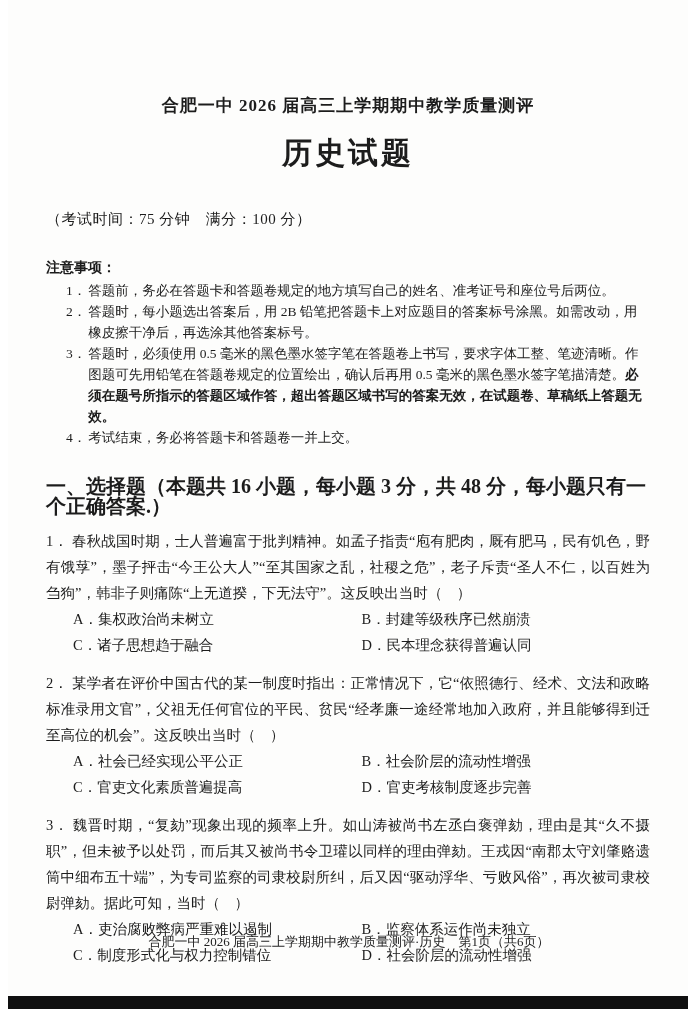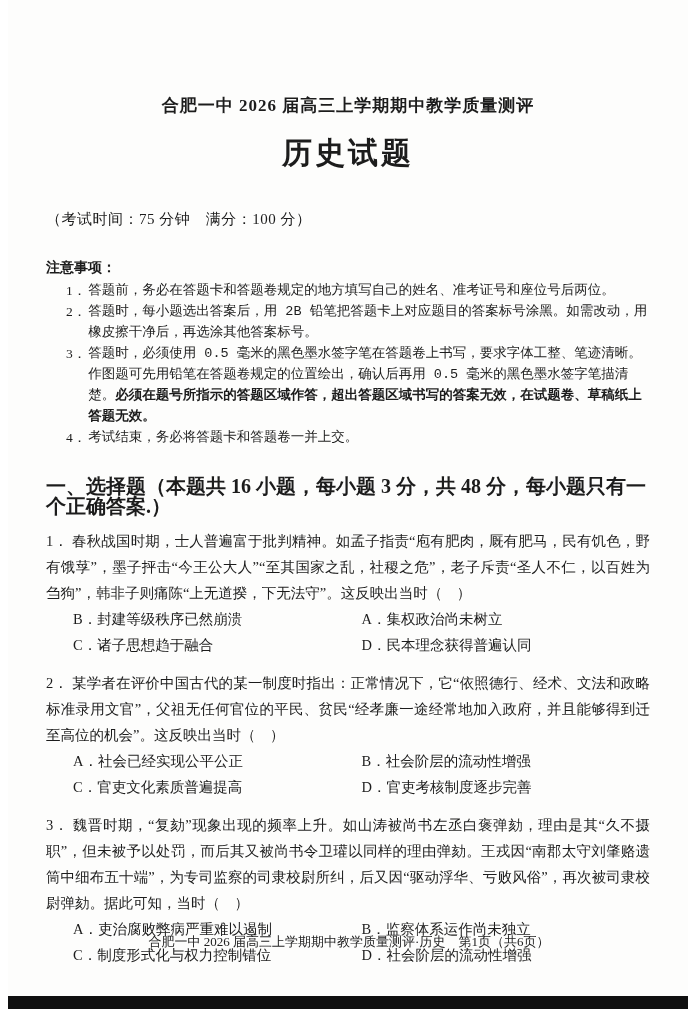--- a/index.html
+++ b/index.html
@@ -33,21 +33,21 @@
     text-align: left;
     font-size: 15px;
     margin-top: 36px;
     letter-spacing: 0.5px;
   }
 
   .notices { margin-top: 28px; font-size: 13.5px; line-height: 21px; }
   .notices-heading { font-weight: bold; font-size: 14px; margin-bottom: 2px; }
   .notice-item { display: flex; padding-left: 20px; }
   .notice-num { flex: 0 0 auto; padding-right: 2px; }
-  .notice-text { flex: 1 1 auto; font-family: Liberation Mono, monospace; }
+  .notice-text { flex: 1 1 auto; }
   .notice-text b { font-weight: bold; }
 
   .section-heading {
     margin-top: 28px;
     font-size: 20px;
     font-weight: bold;
     line-height: 20px;
   }
 
   .question { margin-top: 12px; font-size: 14.5px; line-height: 26px; }
@@ -105,22 +105,22 @@
         <span class="notice-text">考试结束，务必将答题卡和答题卷一并上交。</span>
       </div>
     </div>
 
     <p class="section-heading">一、选择题（本题共 16 小题，每小题 3 分，共 48 分，每小题只有一个正确答案.）</p>
 
     <div class="question">
       <p class="q-stem"><span class="q-num">1．</span><span>春秋战国时期，士人普遍富于批判精神。如孟子指责“庖有肥肉，厩有肥马，民有饥色，野有饿莩”，墨子抨击“今王公大人”“至其国家之乱，社稷之危”，老子斥责“圣人不仁，以百姓为刍狗”，韩非子则痛陈“上无道揆，下无法守”。这反映出当时（　）</span></p>
       <div class="options">
         <div class="option-row">
+          <span class="option">A．集权政治尚未树立</span>
           <span class="option">B．封建等级秩序已然崩溃</span>
-          <span class="option">A．集权政治尚未树立</span>
         </div>
         <div class="option-row">
           <span class="option">C．诸子思想趋于融合</span>
           <span class="option">D．民本理念获得普遍认同</span>
         </div>
       </div>
     </div>
 
     <div class="question">
       <p class="q-stem"><span class="q-num">2．</span><span>某学者在评价中国古代的某一制度时指出：正常情况下，它“依照德行、经术、文法和政略标准录用文官”，父祖无任何官位的平民、贫民“经孝廉一途经常地加入政府，并且能够得到迁至高位的机会”。这反映出当时（　）</span></p>

